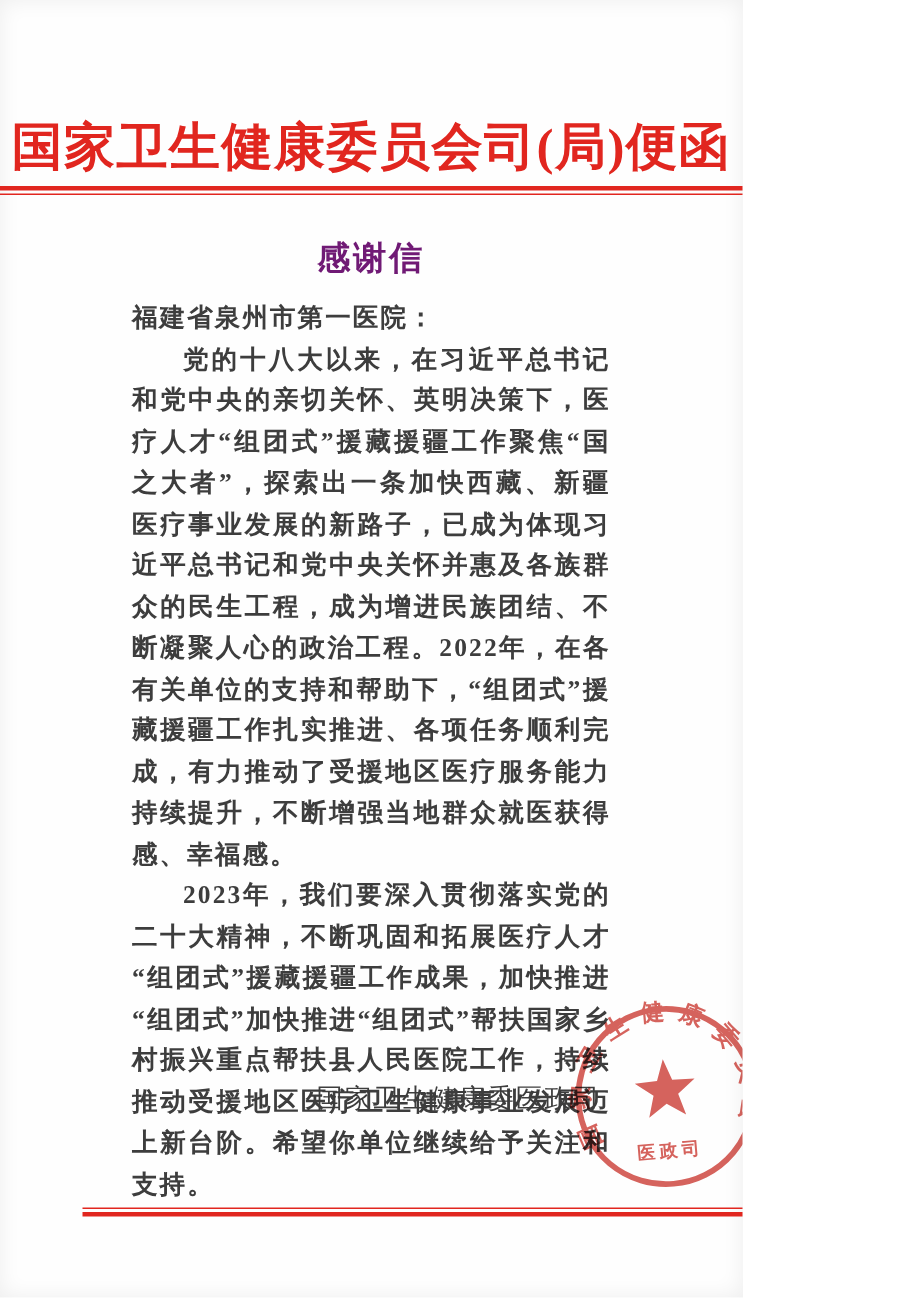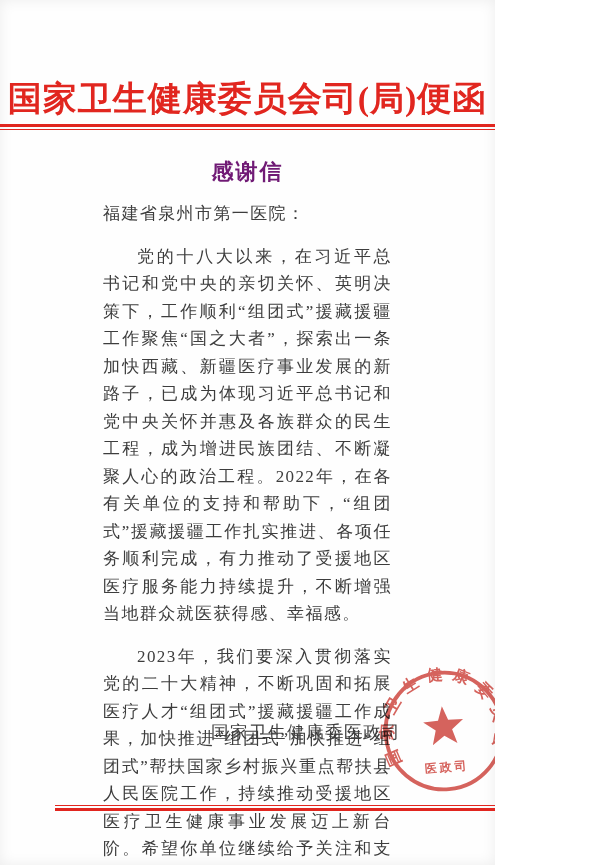--- a/index.html
+++ b/index.html
@@ -39,21 +39,21 @@
   }
   .content {
     margin: 13px 88px 0 88px;
     color: #3d3d3d;
     font-size: 17px;
     line-height: 27.5px;
     letter-spacing: 1.4px;
     text-align: justify;
     word-break: break-all;
   }
-  .content p { margin: 15px; }
+  .content p { margin: 0; font-weight: bold; }
   .content p.indent { text-indent: 2em; }
   .sign-block {
     position: absolute;
     top: 720px;
     right: 94px;
     text-align: center;
     color: #3d3d3d;
     z-index: 1;
   }
   .sign-name { font-size: 17.5px; letter-spacing: 1.5px; }
@@ -90,21 +90,21 @@
   <div class="header-rule">
     <div class="thick"></div>
     <div class="gap"></div>
     <div class="thin"></div>
   </div>
 
   <h2 class="letter-title">感谢信</h2>
 
   <div class="content">
     <p>福建省泉州市第一医院：</p>
-    <p class="indent">党的十八大以来，在习近平总书记和党中央的亲切关怀、英明决策下，工作顺利“组团式”援藏援疆工作聚焦“国之大者”，探索出一条加快西藏、新疆医疗事业发展的新路子，已成为体现习近平总书记和党中央关怀并惠及各族群众的民生工程，成为增进民族团结、不断凝聚人心的政治工程。2022年，在各有关单位的支持和帮助下，“组团式”援藏援疆工作扎实推进、各项任务顺利完成，有力推动了受援地区医疗服务能力持续提升，不断增强当地群众就医获得感、幸福感。</p>
+    <p class="indent">党的十八大以来，在习近平总书记和党中央的亲切关怀、英明决策下，医疗人才“组团式”援藏援疆工作聚焦“国之大者”，探索出一条加快西藏、新疆医疗事业发展的新路子，已成为体现习近平总书记和党中央关怀并惠及各族群众的民生工程，成为增进民族团结、不断凝聚人心的政治工程。2022年，在各有关单位的支持和帮助下，“组团式”援藏援疆工作扎实推进、各项任务顺利完成，有力推动了受援地区医疗服务能力持续提升，不断增强当地群众就医获得感、幸福感。</p>
     <p class="indent">2023年，我们要深入贯彻落实党的二十大精神，不断巩固和拓展医疗人才“组团式”援藏援疆工作成果，加快推进“组团式”加快推进“组团式”帮扶国家乡村振兴重点帮扶县人民医院工作，持续推动受援地区医疗卫生健康事业发展迈上新台阶。希望你单位继续给予关注和支持。</p>
   </div>
 
   <div class="sign-block">
     <div class="sign-name">国家卫生健康委医政司</div>
   </div>
 
   <svg class="seal" viewBox="0 0 140 140" xmlns="http://www.w3.org/2000/svg">
     <circle cx="70" cy="70" r="61" fill="none" stroke="#cf4740" stroke-width="4"></circle>
     <path id="sealArc" d="M 22.3 95.4 A 54 54 0 1 1 117.7 95.4" fill="none"></path>

